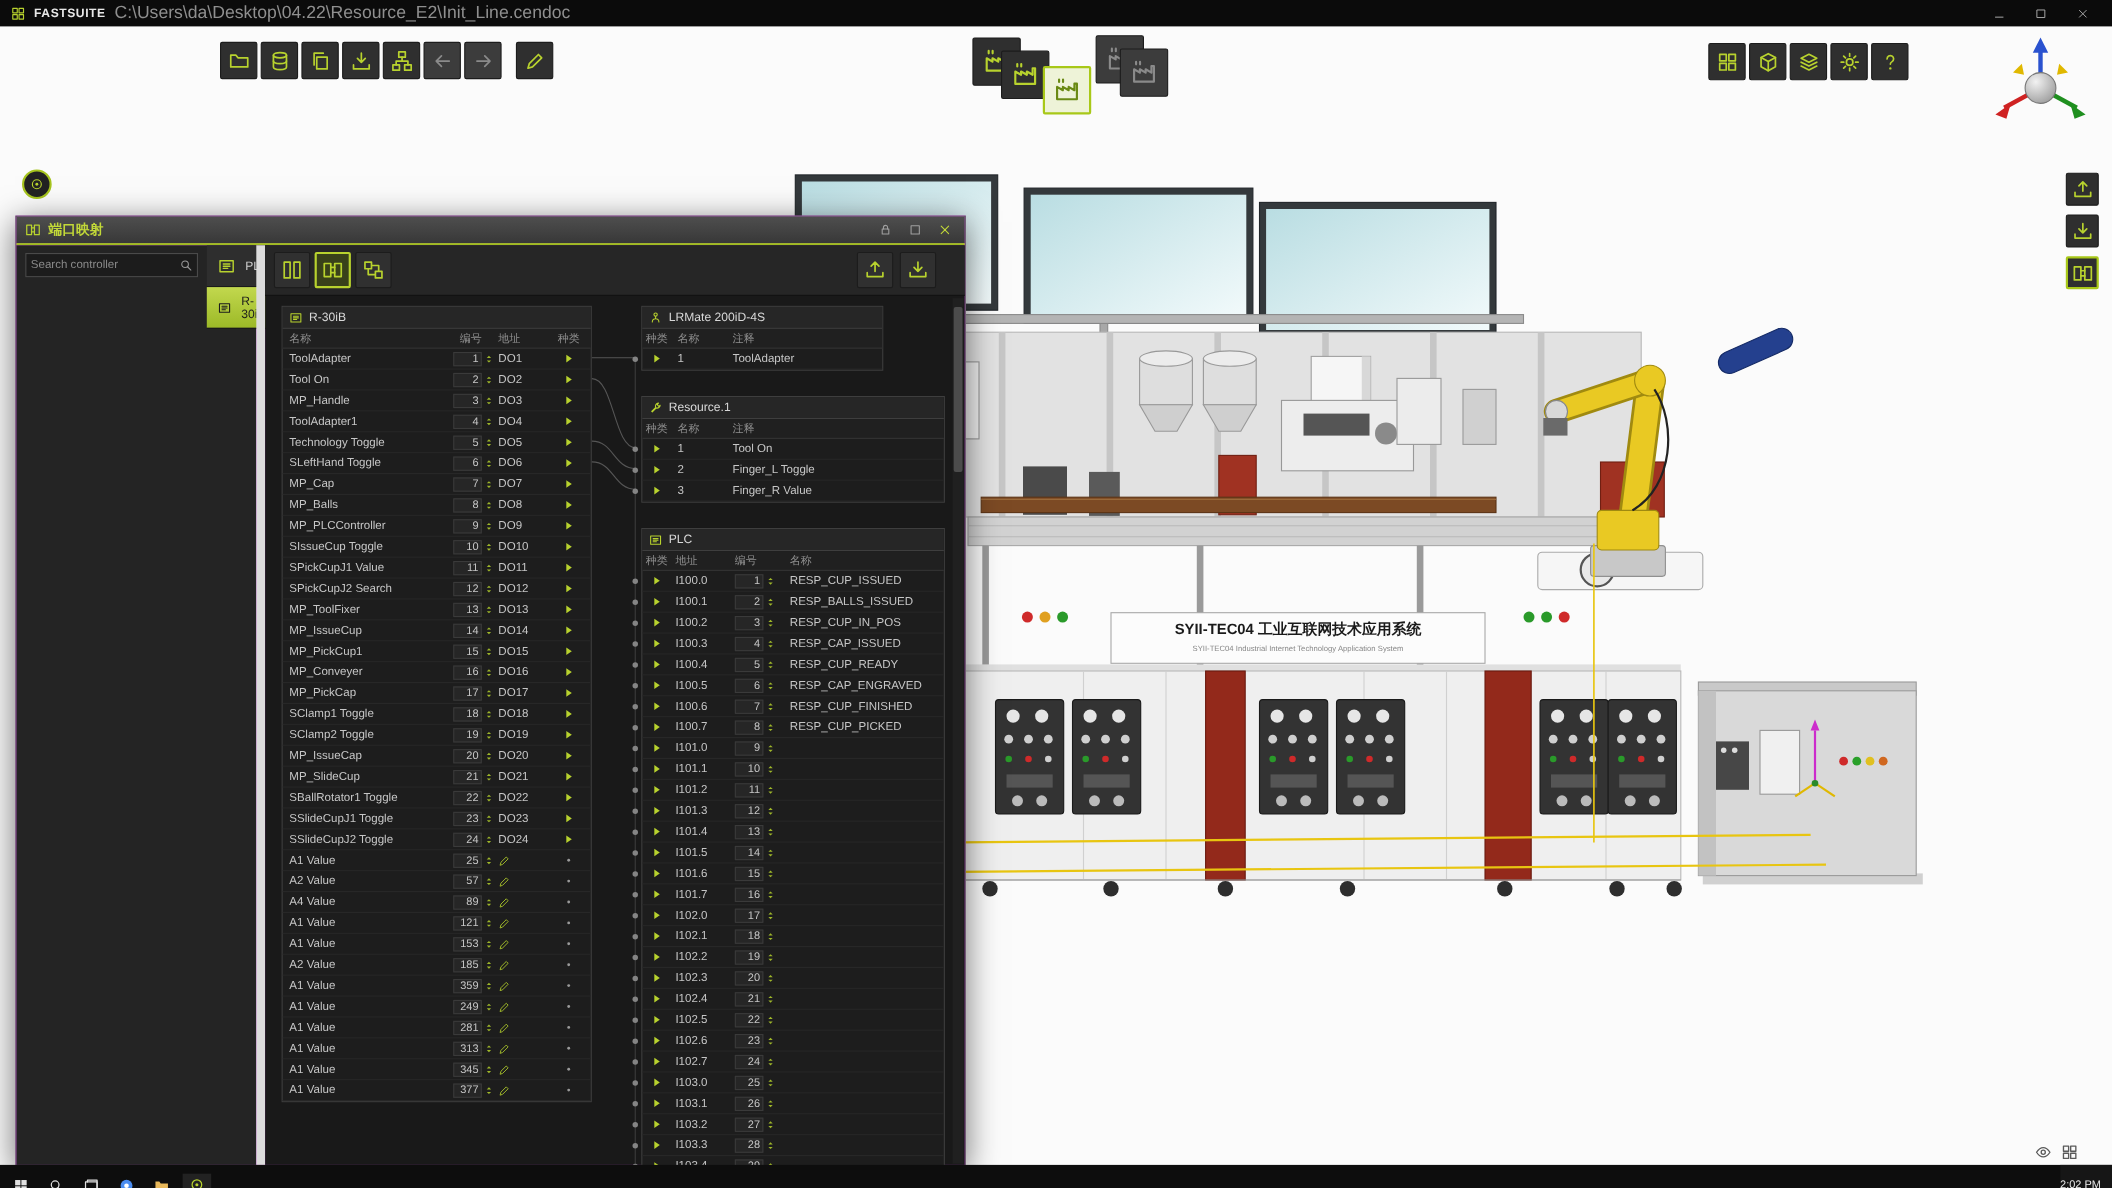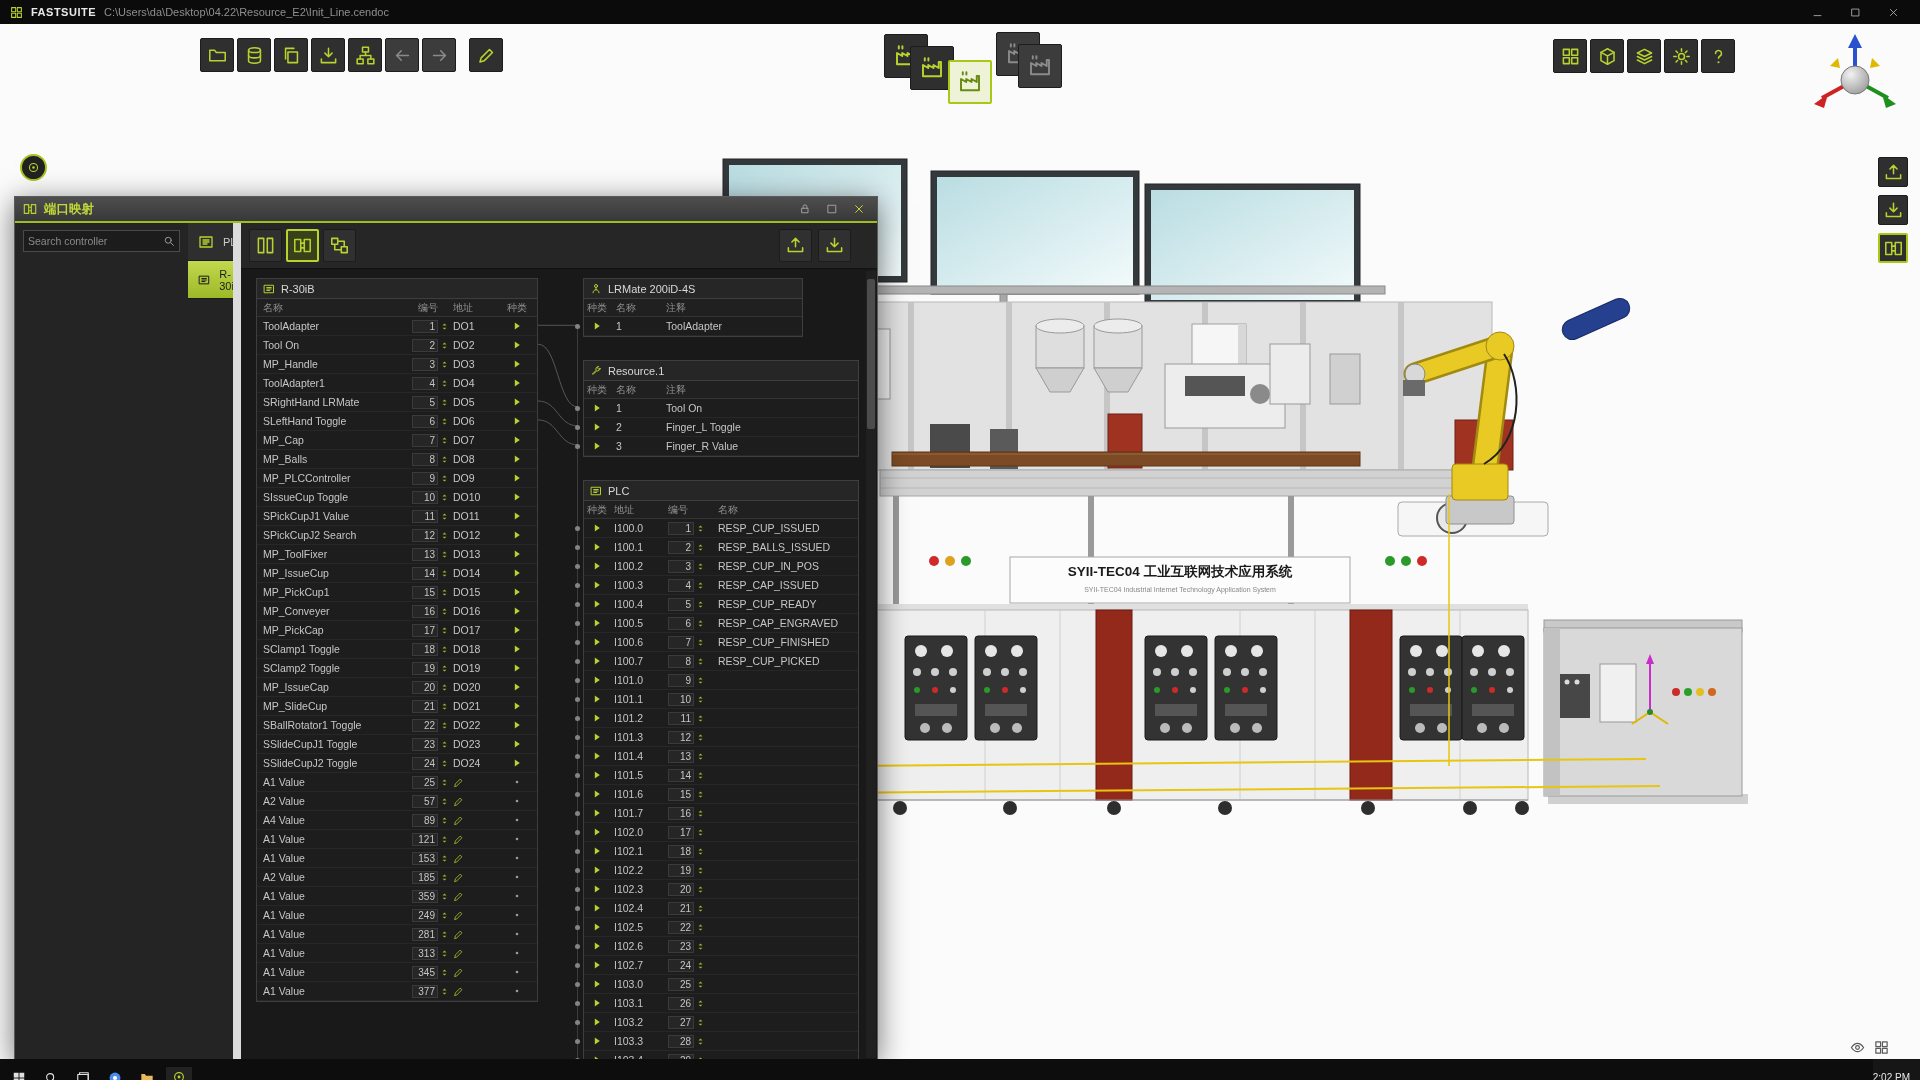--- a/index.html
+++ b/index.html
@@ -6,21 +6,21 @@
   html,body{width:1920px;height:1080px;overflow:hidden;background:#fff;
     font-family:"Liberation Sans",sans-serif;-webkit-font-smoothing:antialiased}
   .ic{display:inline-flex;align-items:center;justify-content:center;width:16px;height:16px}
   .ic svg{width:100%;height:100%}
 
   
   .titlebar{position:absolute;left:0;top:0;width:1920px;height:24px;background:#0b0b0b;
     display:flex;align-items:center;gap:8px;padding:0 10px;z-index:40;color:#bbb}
   .titlebar .app-badge{width:13px;height:13px;color:#b8d22e}
   .titlebar .app-name{font-size:11px;font-weight:bold;color:#e8e8e8;letter-spacing:.5px}
-  .titlebar .app-path{font-size:11px;color:#8f8f8f}
+  .titlebar .app-path{font-size:16px;color:#8f8f8f}
   .win-controls{margin-left:auto;display:flex;gap:4px}
   .wbtn{width:34px;height:18px;display:flex;align-items:center;justify-content:center;color:#a8a8a8;cursor:pointer}
   .wbtn .ic{width:11px;height:11px}
 
   
   .tbtn{appearance:none;border:1px solid #1c1c1c;background:#2f2f2f;color:#b8d22e;
     width:34px;height:34px;border-radius:2px;display:flex;align-items:center;justify-content:center;cursor:pointer}
   .tbtn .ic{width:19px;height:19px}
   .tbtn.dis{background:#3c3c3c;color:#8a8a8a}
   .tbtn.sel{border:2px solid #a8c818;background:#eef3d8;color:#6a8a14}
@@ -790,21 +790,21 @@
               </span>
               <span class="c-kind">
                 <span class="ic play-ic">
                   <svg viewBox="0 0 16 16" fill="none" stroke="currentColor" stroke-width="1.3" stroke-linecap="round" stroke-linejoin="round">
                     <path d="M4.5 2.5l8 5.5-8 5.5z" fill="currentColor" stroke="none"></path>
                   </svg>
                 </span>
               </span>
             </div>
             <div class="row">
-              <span class="c-name">SRightHand LRMate</span>
+              <span class="c-name">Technology Toggle</span>
               <span class="c-num">
                 <span class="numbox">5</span>
                 <span class="ic stp">
                   <svg viewBox="0 0 16 16" fill="none" stroke="currentColor" stroke-width="1.3" stroke-linecap="round" stroke-linejoin="round">
                     <path d="M4.5 6L8 2.5 11.5 6z" fill="currentColor" stroke="none"></path>
                     <path d="M4.5 10L8 13.5 11.5 10z" fill="currentColor" stroke="none"></path>
                   </svg>
                 </span>
               </span>
               <span class="c-addr">

